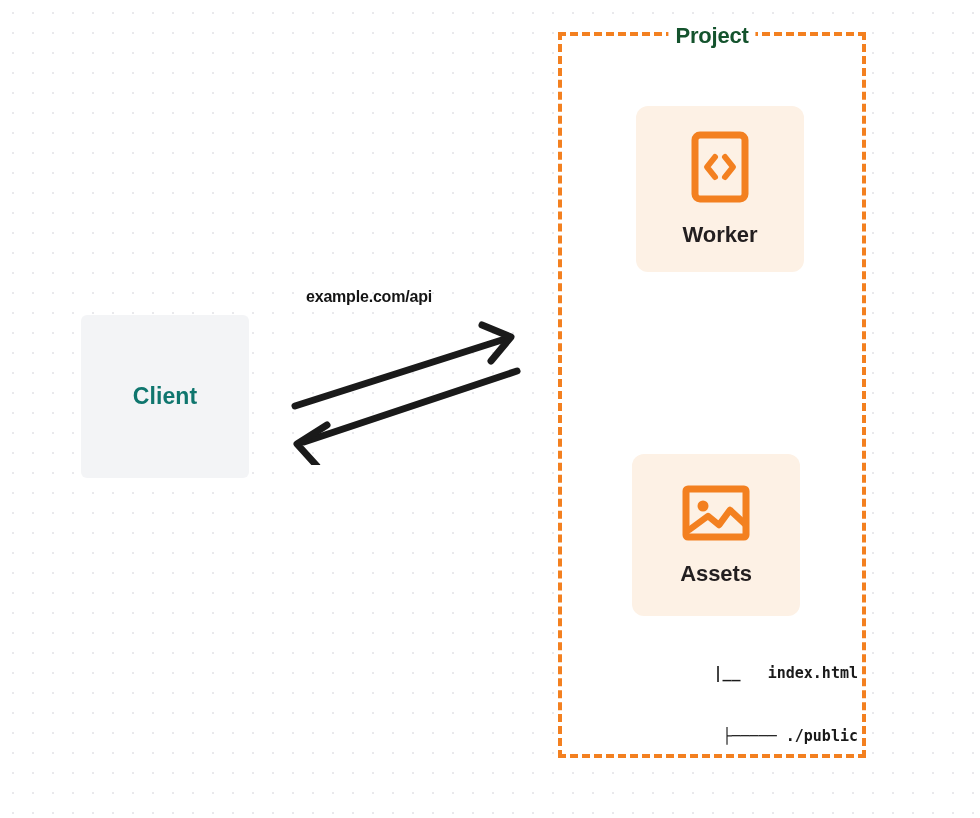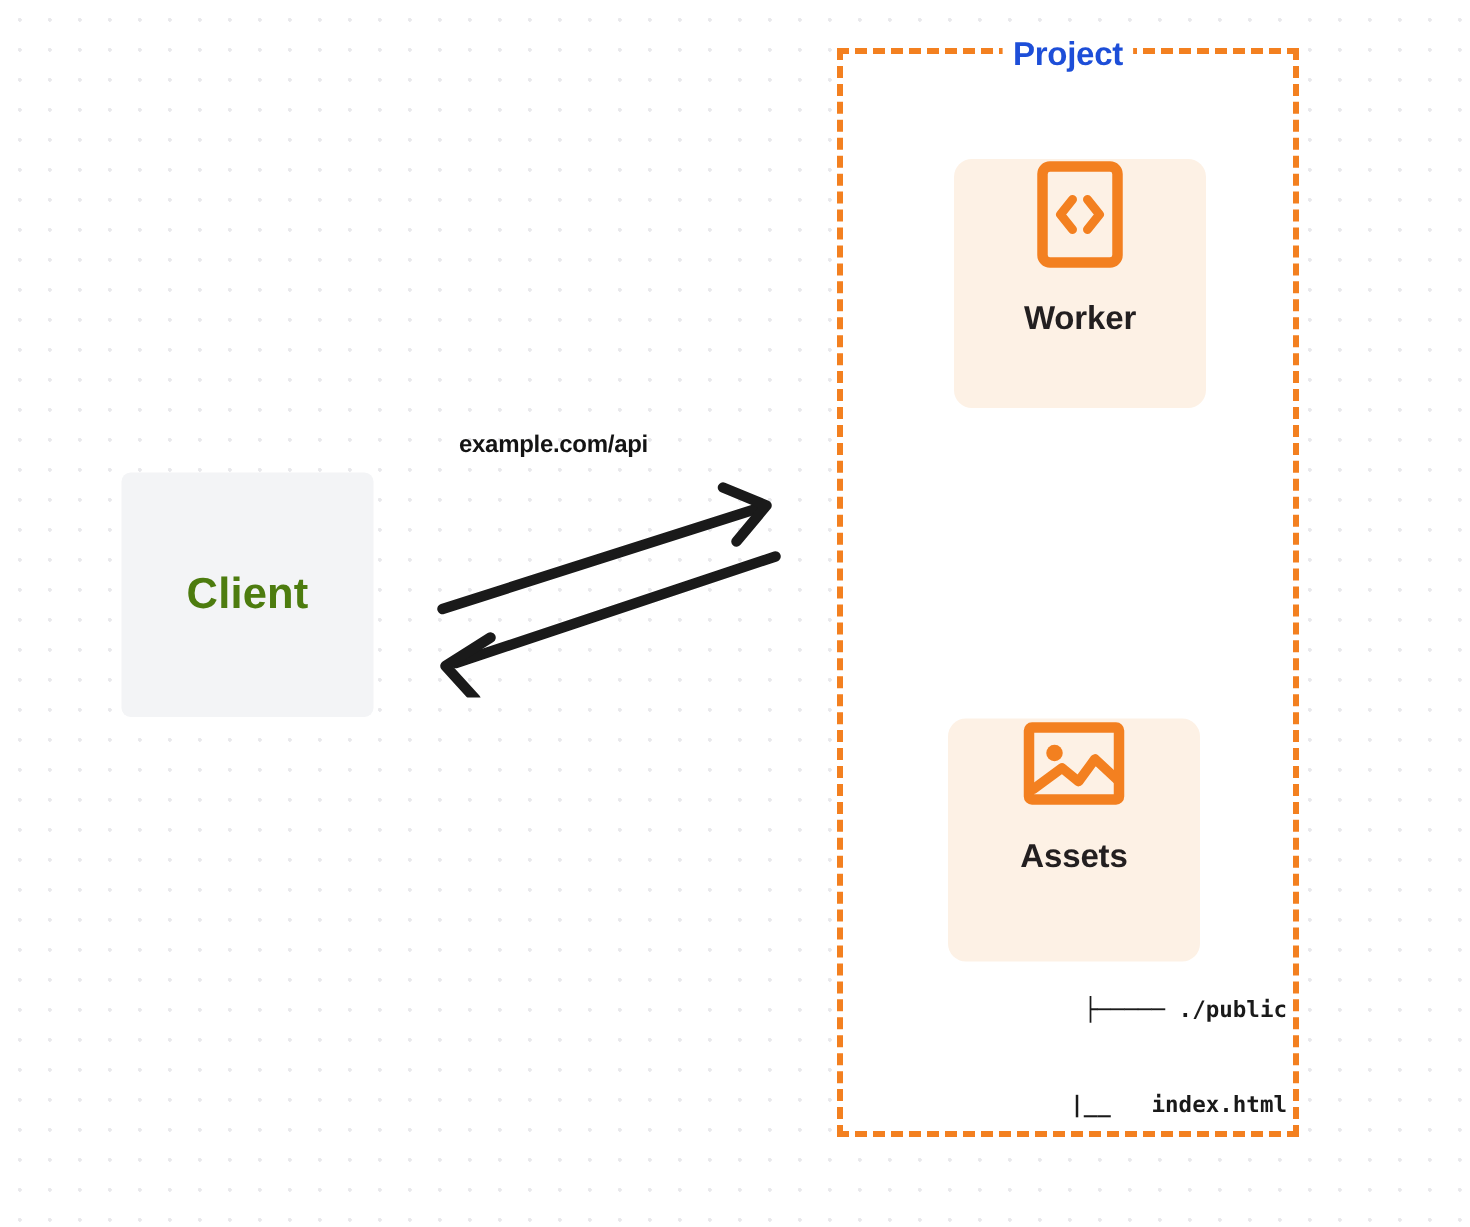--- a/index.html
+++ b/index.html
@@ -33,23 +33,23 @@
     top: 315px;
     width: 168px;
     height: 163px;
     background-color: #f3f4f6;
     border-radius: 6px;
     display: flex;
     align-items: center;
     justify-content: center;
   }
   #client-node .node-label {
-    font-size: 29px;
-    font-weight: bold;
-    color: #4d7c0f;
+    font-size: 23px;
+    font-weight: bold;
+    color: #0f766e;
     letter-spacing: 0.1px;
   }
 
   
   #request-response-arrows {
     position: absolute;
     left: 270px;
     top: 320px;
     width: 270px;
     height: 145px;
@@ -80,47 +80,46 @@
   }
   #project-title {
     position: absolute;
     left: 50%;
     top: -13px;
     transform: translateX(-50%);
     background-color: #ffffff;
     padding: 0 7px;
     font-size: 22px;
     font-weight: bold;
-    color: #1d4ed8;
+    color: #14532d;
     letter-spacing: -0.2px;
     white-space: nowrap;
   }
 
   
   .service-card {
     position: absolute;
     background-color: #fdf1e5;
     border-radius: 12px;
     display: flex;
     flex-direction: column;
     align-items: center;
-    justify-content: flex-start;
+    justify-content: center;
   }
   #worker-card {
     left: 74px;
     top: 70px;
     width: 168px;
     height: 166px;
   }
   #assets-card {
     left: 70px;
     top: 418px;
     width: 168px;
     height: 162px;
-    margin-top: 25px;
   }
   .service-card .card-icon {
     display: block;
     margin-bottom: 14px;
   }
   .service-card .card-label {
     font-size: 22px;
     font-weight: bold;
     color: #231f20;
     letter-spacing: -0.1px;
@@ -190,19 +189,19 @@
         <svg width="70" height="60" viewBox="0 0 70 60" xmlns="http://www.w3.org/2000/svg">
           <rect x="5" y="6" width="60" height="48" rx="2" ry="2" fill="none" stroke="#f38020" stroke-width="7"></rect>
           <circle cx="22" cy="23" r="5.5" fill="#f38020"></circle>
           <polyline points="8,47 27,33 38,42 49,27 64,41" fill="none" stroke="#f38020" stroke-width="6.5" stroke-linecap="round" stroke-linejoin="round"></polyline>
         </svg>
       </span>
       <span class="card-label">Assets</span>
     </div>
 
     <div id="assets-file-tree">
+      <span class="tree-row">     |__   index.html</span>
       <span class="tree-row">├───── ./public</span>
-      <span class="tree-row">     |__   index.html</span>
       
     </div>
 
   </div>
 </div>
 
 </body></html>

